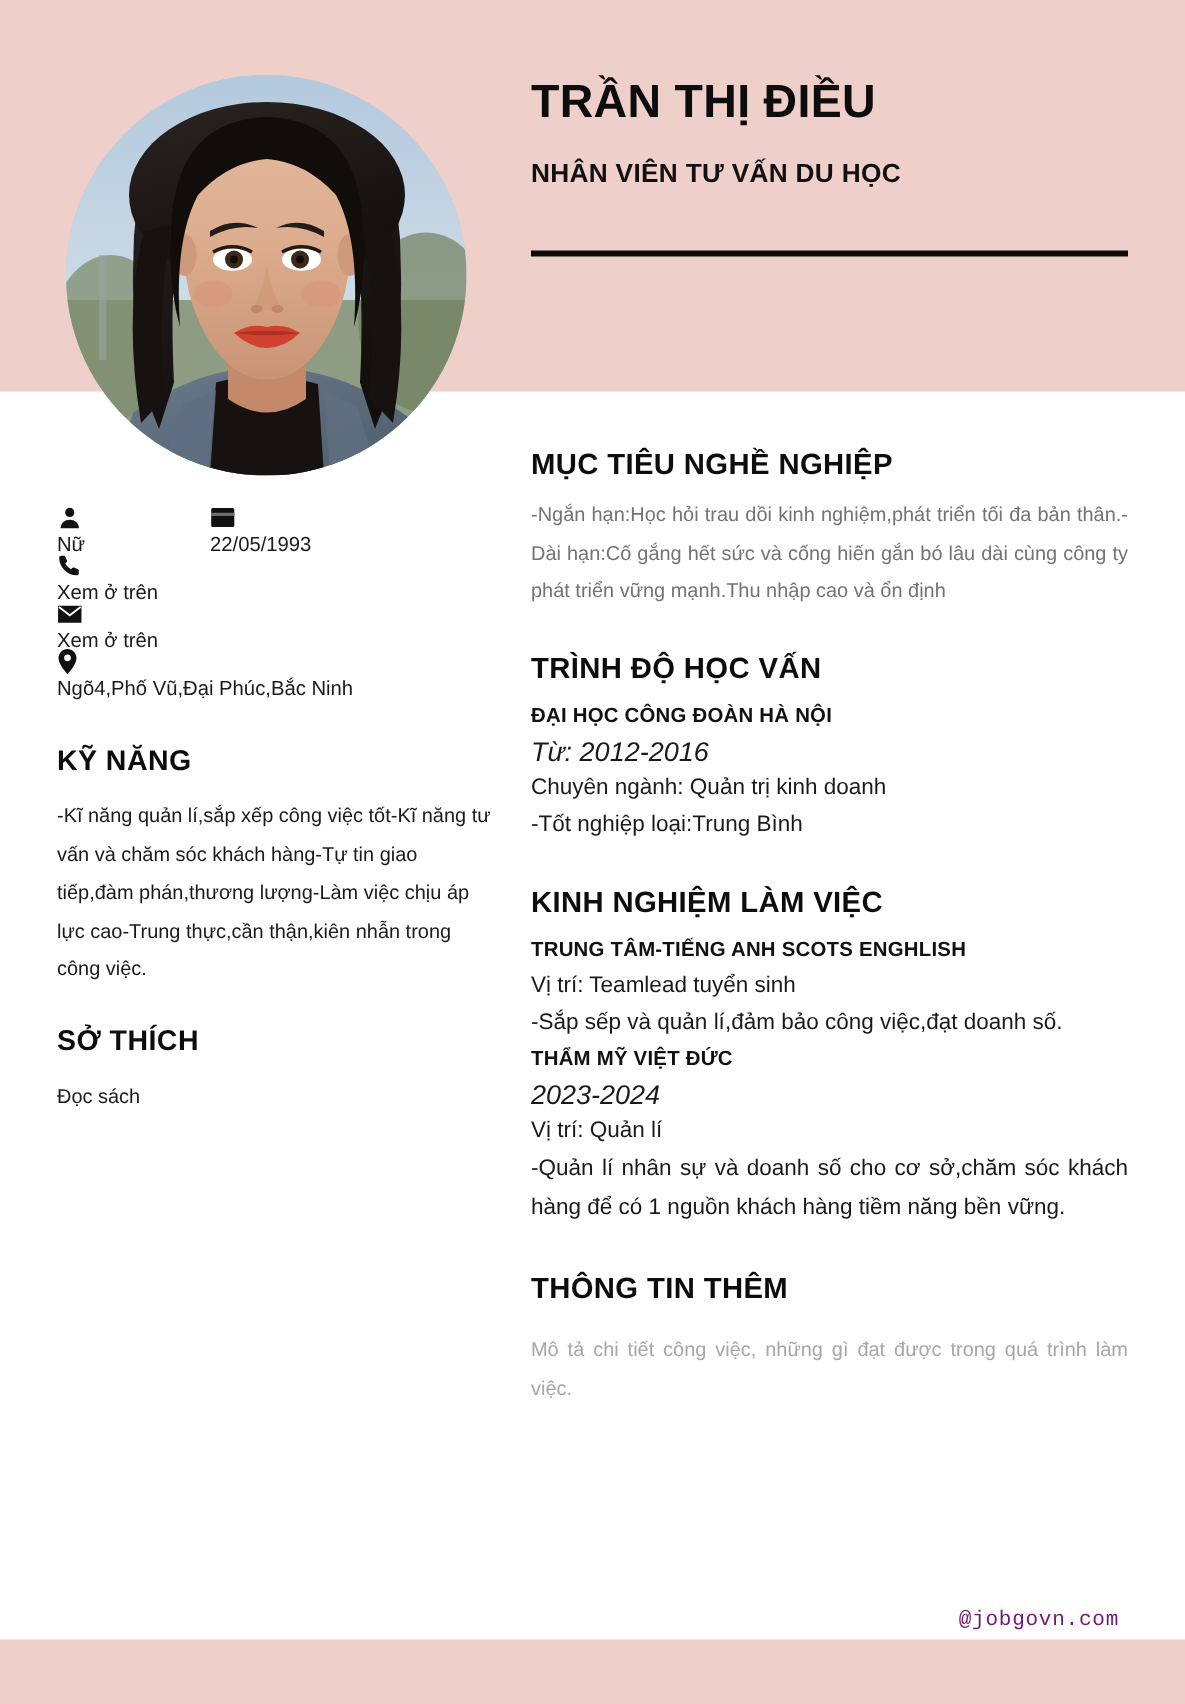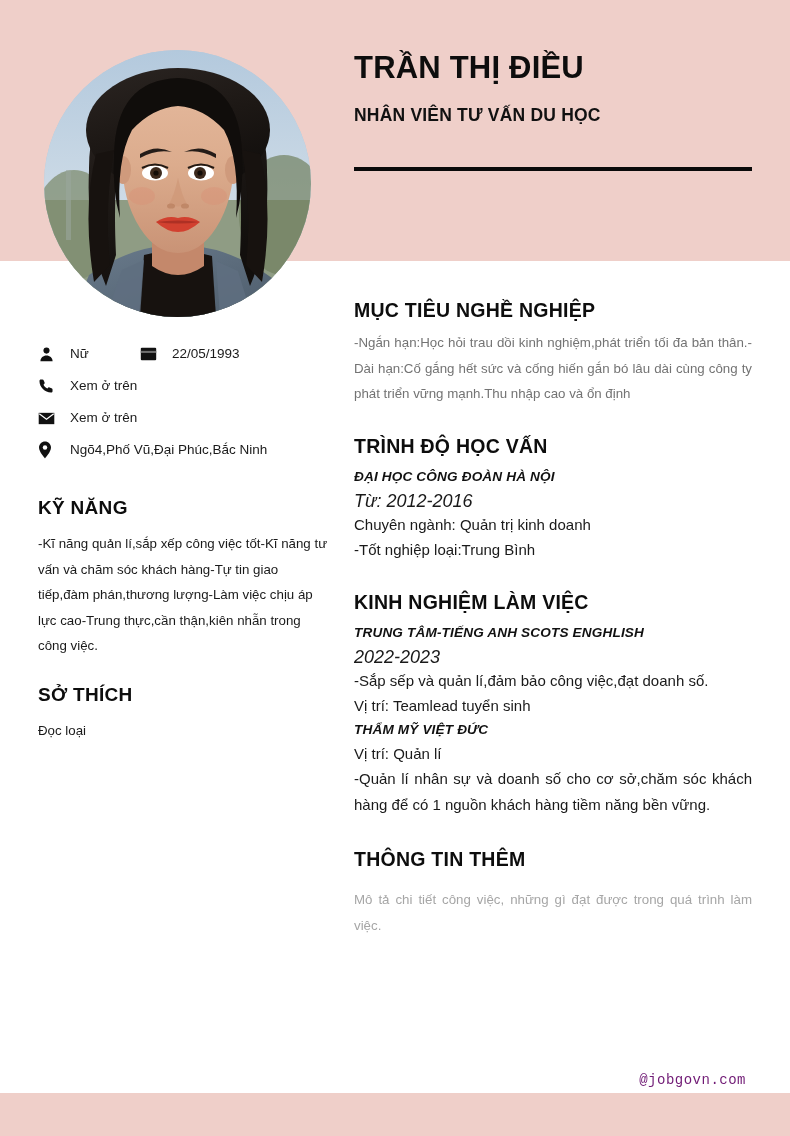--- a/index.html
+++ b/index.html
@@ -105,20 +105,21 @@
     margin: 0 0 30px 0;
   }
   .contact-row {
     display: flex;
     align-items: center;
     height: 32px;
   }
   .contact-cell {
     display: flex;
     align-items: flex-start;
+    flex-direction: column;
   }
   .contact-cell.first { width: 102px; }
   .c-icon {
     width: 20px;
     min-width: 20px;
     height: 18px;
     display: flex;
     align-items: center;
     justify-content: flex-start;
     margin-right: 12px;
@@ -176,21 +177,20 @@
   }
   .para.muted { color: #a6a6a6; margin-top: 16px; }
 
   .entry-org {
     font-size: 13.6px;
     font-weight: bold;
     letter-spacing: 0.15px;
     color: #111111;
     margin: 0;
     line-height: 22px;
-    font-style: italic;
   }
   .entry-date {
     font-size: 18px;
     font-style: italic;
     color: #1a1a1a;
     margin: 2px 0 0 0;
     line-height: 22px;
   }
   .entry-line {
     font-size: 15px;
@@ -360,21 +360,21 @@
           <span class="c-text">Ngõ4,Phố Vũ,Đại Phúc,Bắc Ninh</span>
         </div>
       </div>
 
     </div>
 
     <h3 class="sec-title-left">KỸ NĂNG</h3>
     <p class="sec-body-left">-Kĩ năng quản lí,sắp xếp công việc tốt-Kĩ năng tư vấn và chăm sóc khách hàng-Tự tin giao tiếp,đàm phán,thương lượng-Làm việc chịu áp lực cao-Trung thực,cần thận,kiên nhẫn trong công việc.</p>
 
     <h3 class="sec-title-left">SỞ THÍCH</h3>
-    <p class="sec-body-left tight">Đọc loại</p>
+    <p class="sec-body-left tight">Đọc sách</p>
 
   </div>
 
   <div class="right-col">
 
     <section>
       <h3 class="sec-title-right">MỤC TIÊU NGHỀ NGHIỆP</h3>
       <p class="para">-Ngắn hạn:Học hỏi trau dồi kinh nghiệm,phát triển tối đa bản thân.-Dài hạn:Cố gắng hết sức và cống hiến gắn bó lâu dài cùng công ty phát triển vững mạnh.Thu nhập cao và ổn định</p>
     </section>
 
@@ -386,27 +386,27 @@
         <p class="entry-line">Chuyên ngành: Quản trị kinh doanh</p>
         <p class="entry-line">-Tốt nghiệp loại:Trung Bình</p>
       </div>
     </section>
 
     <section class="sec-gap">
       <h3 class="sec-title-right">KINH NGHIỆM LÀM VIỆC</h3>
 
       <div class="entry-block first">
         <p class="entry-org">TRUNG TÂM-TIẾNG ANH SCOTS ENGHLISH</p>
-        <p class="entry-date">2022-2023</p>
+        <p class="entry-line">Vị trí: Teamlead tuyển sinh</p>
         <p class="entry-line">-Sắp sếp và quản lí,đảm bảo công việc,đạt doanh số.</p>
-        <p class="entry-line">Vị trí: Teamlead tuyển sinh</p>
       </div>
 
       <div class="entry-block">
         <p class="entry-org">THẨM MỸ VIỆT ĐỨC</p>
+        <p class="entry-date">2023-2024</p>
         <p class="entry-line">Vị trí: Quản lí</p>
         <p class="entry-line">-Quản lí nhân sự và doanh số cho cơ sở,chăm sóc khách hàng để có 1 nguồn khách hàng tiềm năng bền vững.</p>
       </div>
     </section>
 
     <section class="sec-gap-lg">
       <h3 class="sec-title-right">THÔNG TIN THÊM</h3>
       <p class="para muted"> Mô tả chi tiết công việc, những gì đạt được trong quá trình làm việc.</p>
     </section>
 

